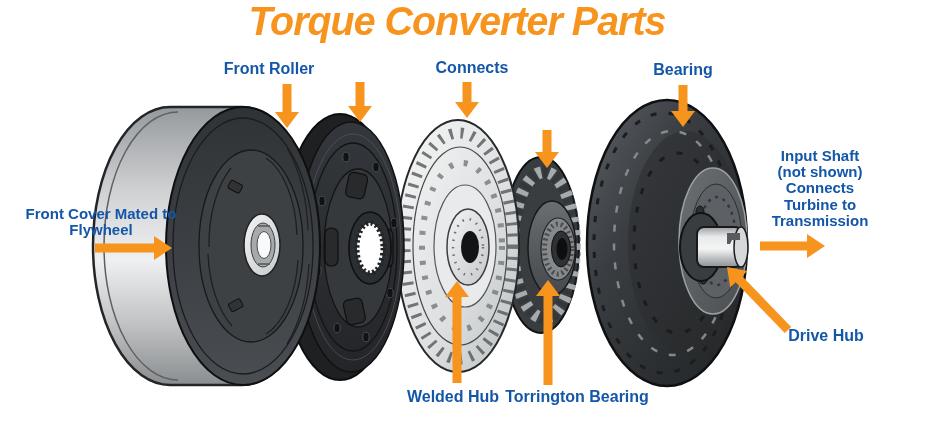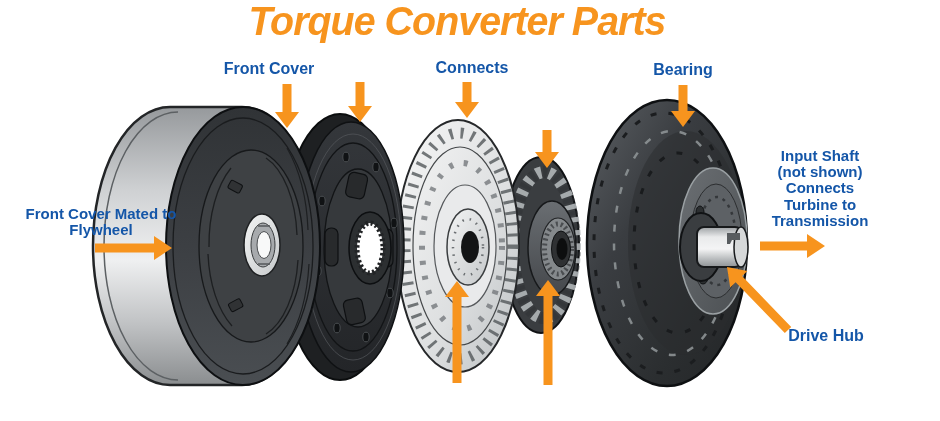--- a/index.html
+++ b/index.html
@@ -173,24 +173,26 @@
       <path class="arrow" d="M95,243.5 L154,243.5 L154,236 L172,248 L154,260 L154,252.5 L95,252.5 Z"></path>
       <path class="arrow" d="M760,241.5 L807,241.5 L807,234 L825,246 L807,258 L807,250.5 L760,250.5 Z"></path>
       <path class="arrow" d="M452.5,383 L461.5,383 L461.5,297 L469,297 L457,281 L445,297 L452.5,297 Z"></path>
       <path class="arrow" d="M543.5,385 L552.5,385 L552.5,296 L560,296 L548,280 L536,296 L543.5,296 Z"></path>
       <path class="arrow" d="M791.2,326.9 L742,276.1 L747.4,270.9 L727,267 L730.2,287.5 L735.6,282.3 L784.8,333.1 Z"></path>
     </g>
   </svg>
 
   <h1 class="title">Torque Converter Parts</h1>
 
-  <div class="lbl" style="left:269px; top:60px">Front Cover</div>
+  <div class="lbl" style="left:269px; top:60px">Front Roller</div>
   <div class="lbl" style="left:472px; top:59px">Connects</div>
   <div class="lbl" style="left:683px; top:61px">Bearing</div>
   <div class="lbl small" style="left:820px; top:148px">Input Shaft
 (not shown)
 Connects
 Turbine to
 Transmission</div>
   <div class="lbl small" style="left:101px; top:206px">Front Cover Mated to
 Flywheel</div>
+  <div class="lbl" style="left:453px; top:388px">Welded Hub</div>
+  <div class="lbl" style="left:577px; top:388px">Torrington Bearing</div>
   <div class="lbl" style="left:826px; top:327px">Drive Hub</div>
 </div>
 
 </body></html>

